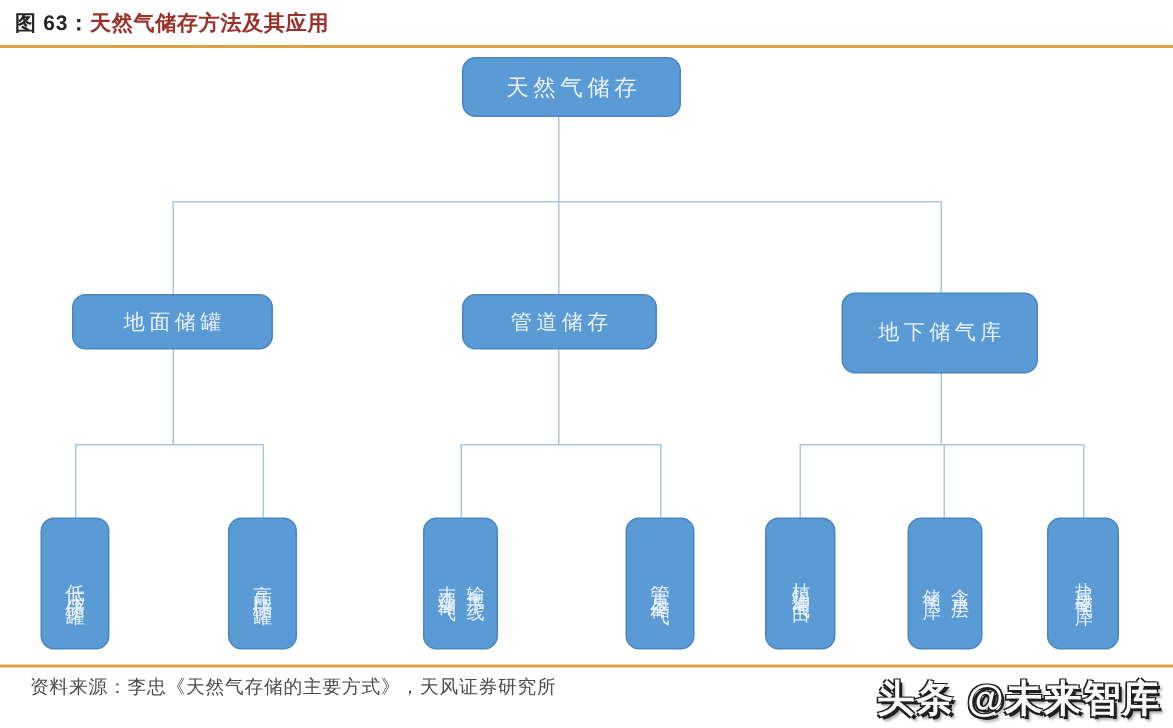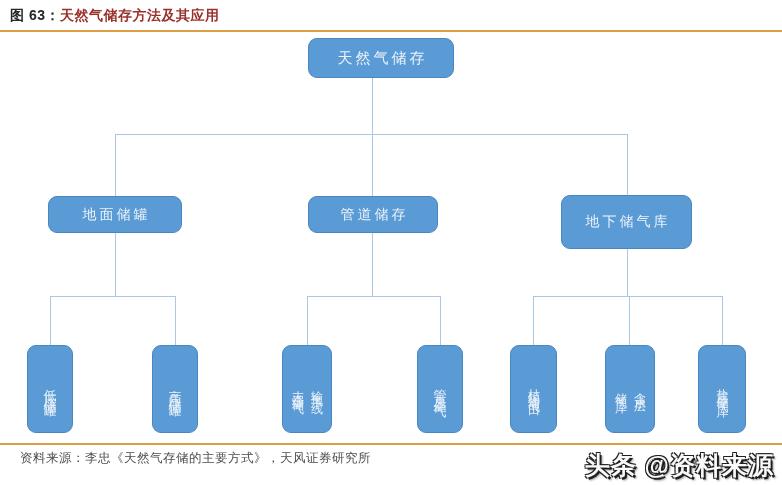--- a/index.html
+++ b/index.html
@@ -140,15 +140,15 @@
 储气库</span>
   </div>
   <div class="node v small" style="left:698px;top:345px;width:48px;height:88px;">
     <span class="vtext">盐层储气库</span>
   </div>
 
   <div class="divider bottom"></div>
 
   <div class="source-line">资料来源：李忠《天然气存储的主要方式》，天风证券研究所</div>
 
-  <div class="watermark">头条 @资料来源</div>
+  <div class="watermark">头条 @未来智库</div>
 
 </div>
 
 </body></html>

